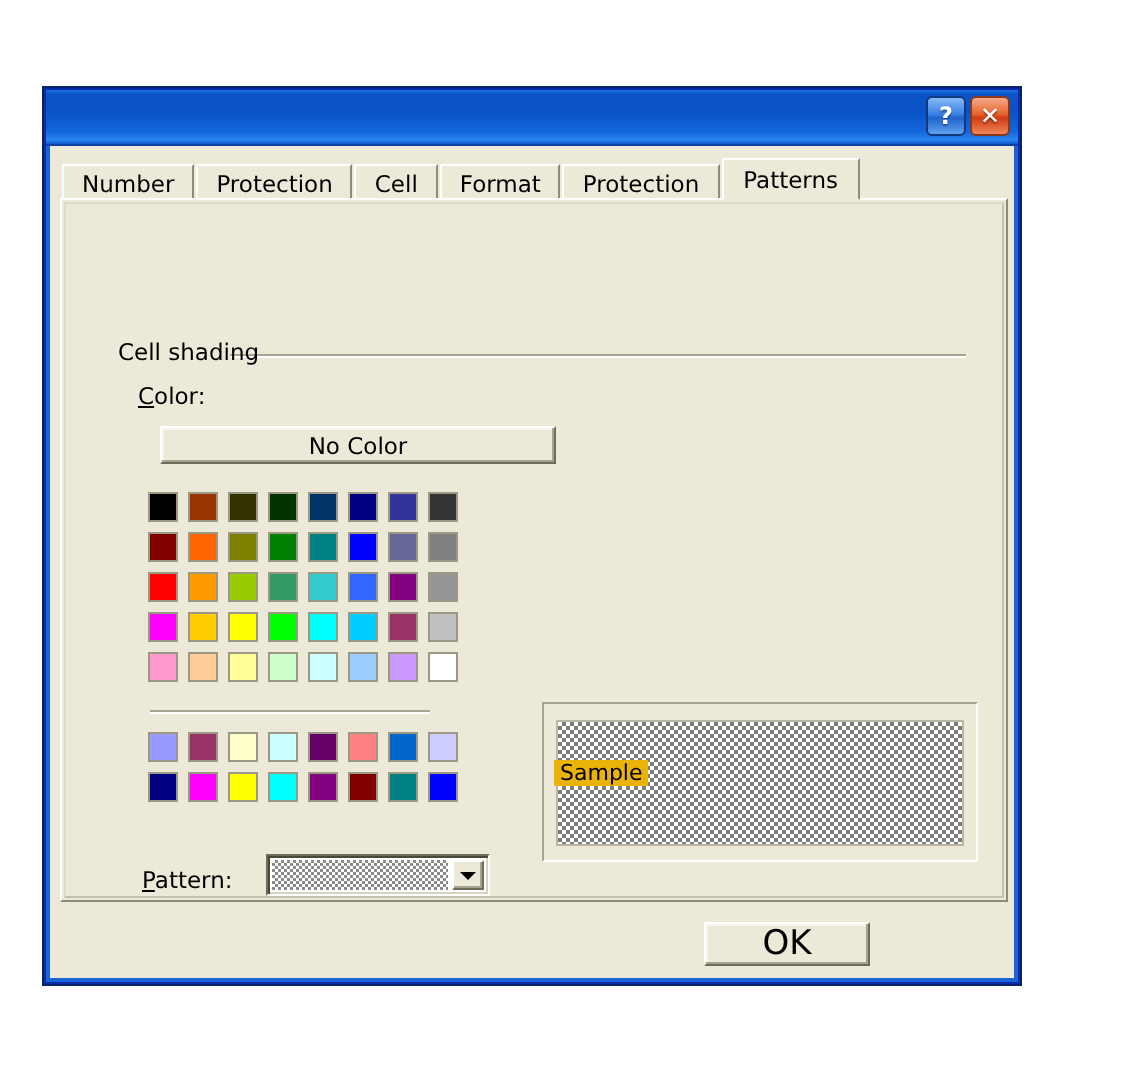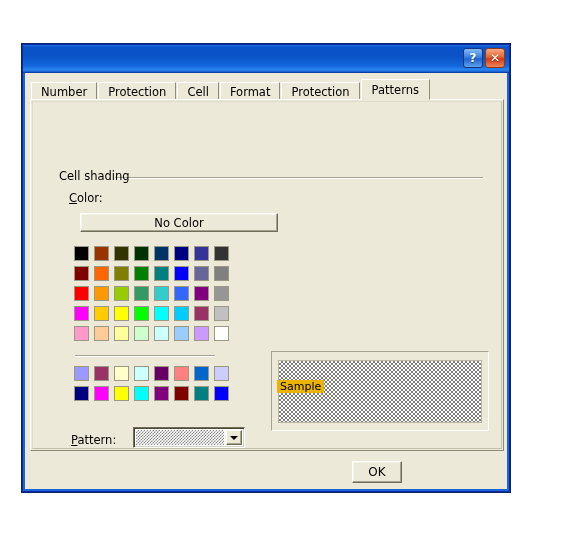--- a/index.html
+++ b/index.html
@@ -158,22 +158,22 @@
     background-color:#ffffff;
     background-image:
       linear-gradient(45deg,#7d7d7d 25%,transparent 25%,transparent 75%,#7d7d7d 75%),
       linear-gradient(45deg,#7d7d7d 25%,transparent 25%,transparent 75%,#7d7d7d 75%);
     background-size:4px 4px;background-position:0 0,2px 2px;
     border:1px solid #b8b5a2;box-sizing:border-box;
   }
 
   
   .btn{
-    position:absolute;height:22px;width:50px;
-    background:#ece9d8;font-size:12px;color:#000;
+    position:absolute;height:22px;width:83px;
+    background:#ece9d8;font-size:17px;color:#000;
     display:flex;align-items:center;justify-content:center;
     border:1px solid #ffffff;border-right-color:#6f6c5a;border-bottom-color:#6f6c5a;
     box-shadow:inset -1px -1px 0 #a6a391, inset 1px 1px 0 #f7f5ec;
     box-sizing:border-box;cursor:default;user-select:none;
   }
   #btn-ok{left:329px;top:416px;}
   #btn-cancel{left:409px;top:416px;}
 </style>
 </head>
 <body>

